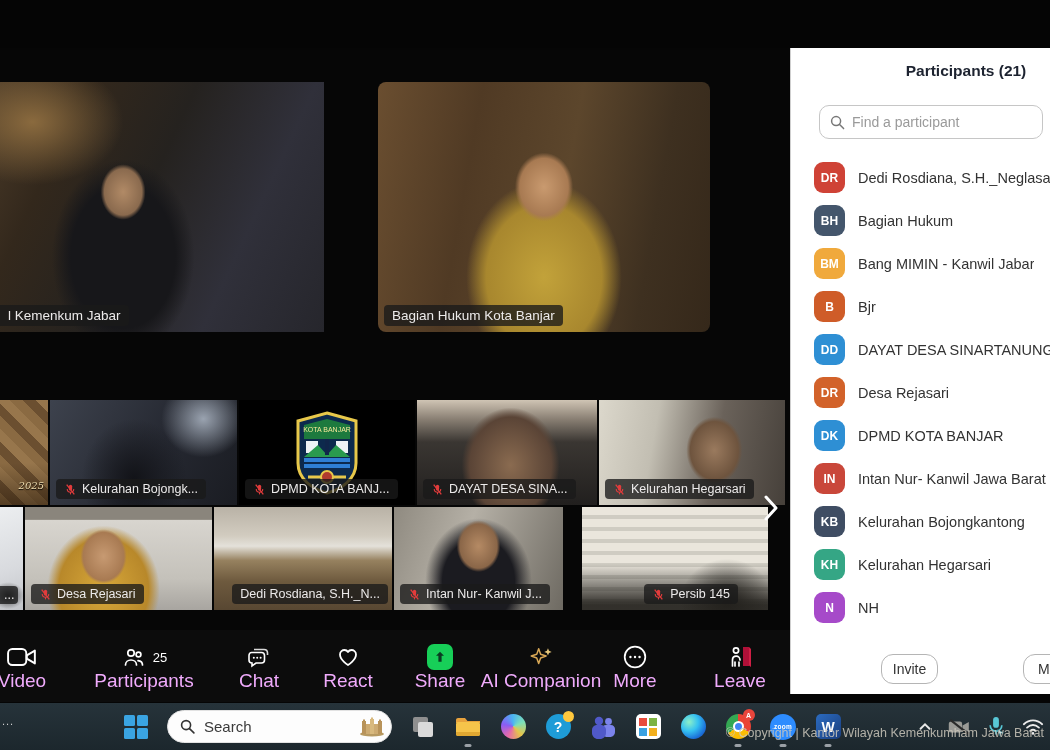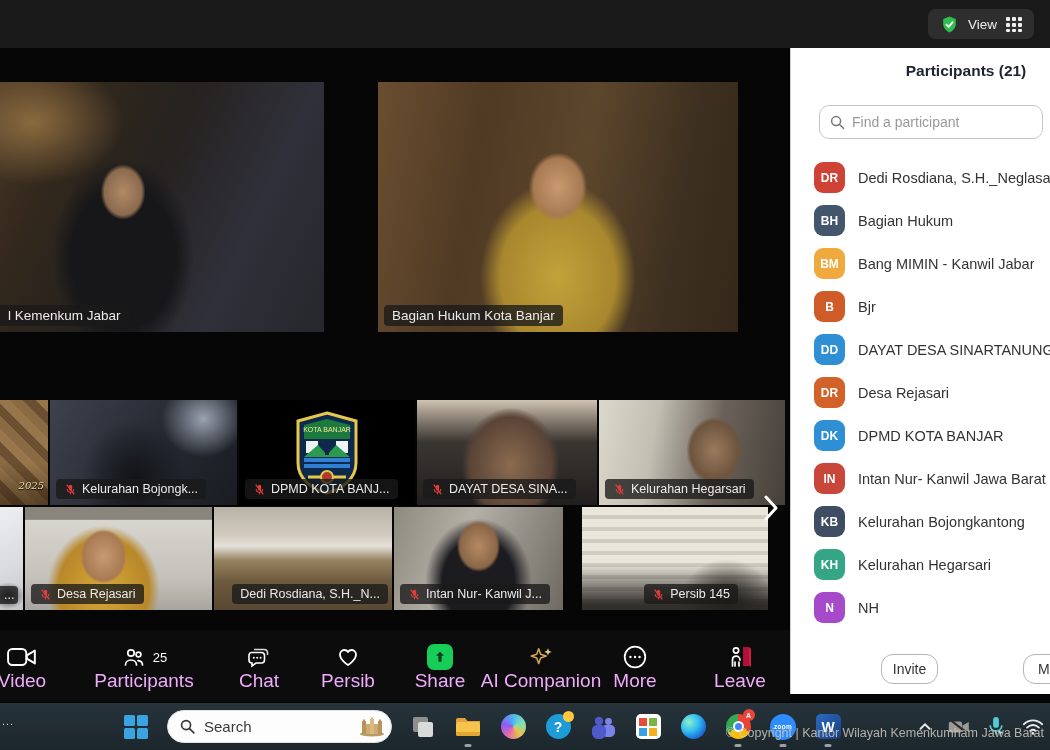--- a/index.html
+++ b/index.html
@@ -144,51 +144,29 @@
   .overflow-dots { position:absolute; left:2px; top:715px; color:#cfcfcf; font-size:11px; letter-spacing:1px; }
 
   .watermark { position:absolute; right:6px; top:726px; color:rgba(205,200,188,.85); font-size:12.5px;
                z-index:30; white-space:nowrap; }
 </style>
 </head>
 <body>
 
 <div class="root">
 
-  <div class="topbar">
-    <div class="view-pill">
-      <svg width="19" height="19" viewBox="0 0 24 24">
-        <path d="M12 2l8 3v6c0 5-3.5 9-8 11-4.5-2-8-6-8-11V5z" fill="#2ebd4e"></path>
-        <path d="M8 12l3 3 5-6" stroke="#fff" stroke-width="2.2" fill="none" stroke-linecap="round" stroke-linejoin="round"></path>
-      </svg>
-      <span>View</span>
-      <svg width="16" height="16" viewBox="0 0 16 16">
-        <g fill="#efefef">
-          <rect x="0" y="1" width="4" height="4" rx="1"></rect>
-            <rect x="6" y="1" width="4" height="4" rx="1"></rect>
-            <rect x="12" y="1" width="4" height="4" rx="1"></rect>
-          <rect x="0" y="7" width="4" height="4" rx="1"></rect>
-            <rect x="6" y="7" width="4" height="4" rx="1"></rect>
-            <rect x="12" y="7" width="4" height="4" rx="1"></rect>
-          <rect x="0" y="13" width="4" height="3" rx="1"></rect>
-            <rect x="6" y="13" width="4" height="3" rx="1"></rect>
-            <rect x="12" y="13" width="4" height="3" rx="1"></rect>
-        </g>
-      </svg>
-    </div>
-  </div>
 
   <div class="video-area">
 
     <div class="tile bg-kanwil" style="left:0;top:34px;width:324px;height:250px;">
       <div class="tile-label big flush">
         <span>l Kemenkum Jabar</span>
       </div>
     </div>
-    <div class="tile bg-hukum" style="left:378px;top:34px;width:360px;height:250px;">
+    <div class="tile bg-hukum" style="left:378px;top:34px;width:332px;height:250px;border-radius:8px;">
       <div class="tile-label big">
         <span>Bagian Hukum Kota Banjar</span>
       </div>
     </div>
 
     <div class="tile bg-batik" style="left:0;top:352px;width:48px;height:105px;">
       <span class="batik-script">2025</span>
     </div>
     <div class="tile bg-bojong" style="left:50px;top:352px;width:187px;height:105px;">
       <div class="tile-label">
@@ -336,21 +314,21 @@
         </div>
       <div class="tb-label">Chat</div>
     </div>
 
     <div class="tb-item" style="left:293px;">
       <div class="tb-icon">
           <svg width="26" height="24" viewBox="0 0 24 24" fill="none" stroke="#fff" stroke-width="1.8">
             <path d="M12 20S4 15 4 9.5C4 6.5 6.5 5 8.5 5c1.5 0 2.8.8 3.5 2 .7-1.2 2-2 3.5-2 2 0 4.5 1.5 4.5 4.5C20 15 12 20 12 20z" stroke-linejoin="round"></path>
           </svg>
         </div>
-      <div class="tb-label">Persib</div>
+      <div class="tb-label">React</div>
     </div>
 
     <div class="tb-item" style="left:385px;">
       <div class="tb-icon">
           <div class="share-sq">
             <svg width="16" height="16" viewBox="0 0 24 24">
               <path d="M12 4l6 6h-3.6v9h-4.8v-9H6z" fill="#0b3b22"></path>
             </svg>
           </div>
         </div>

